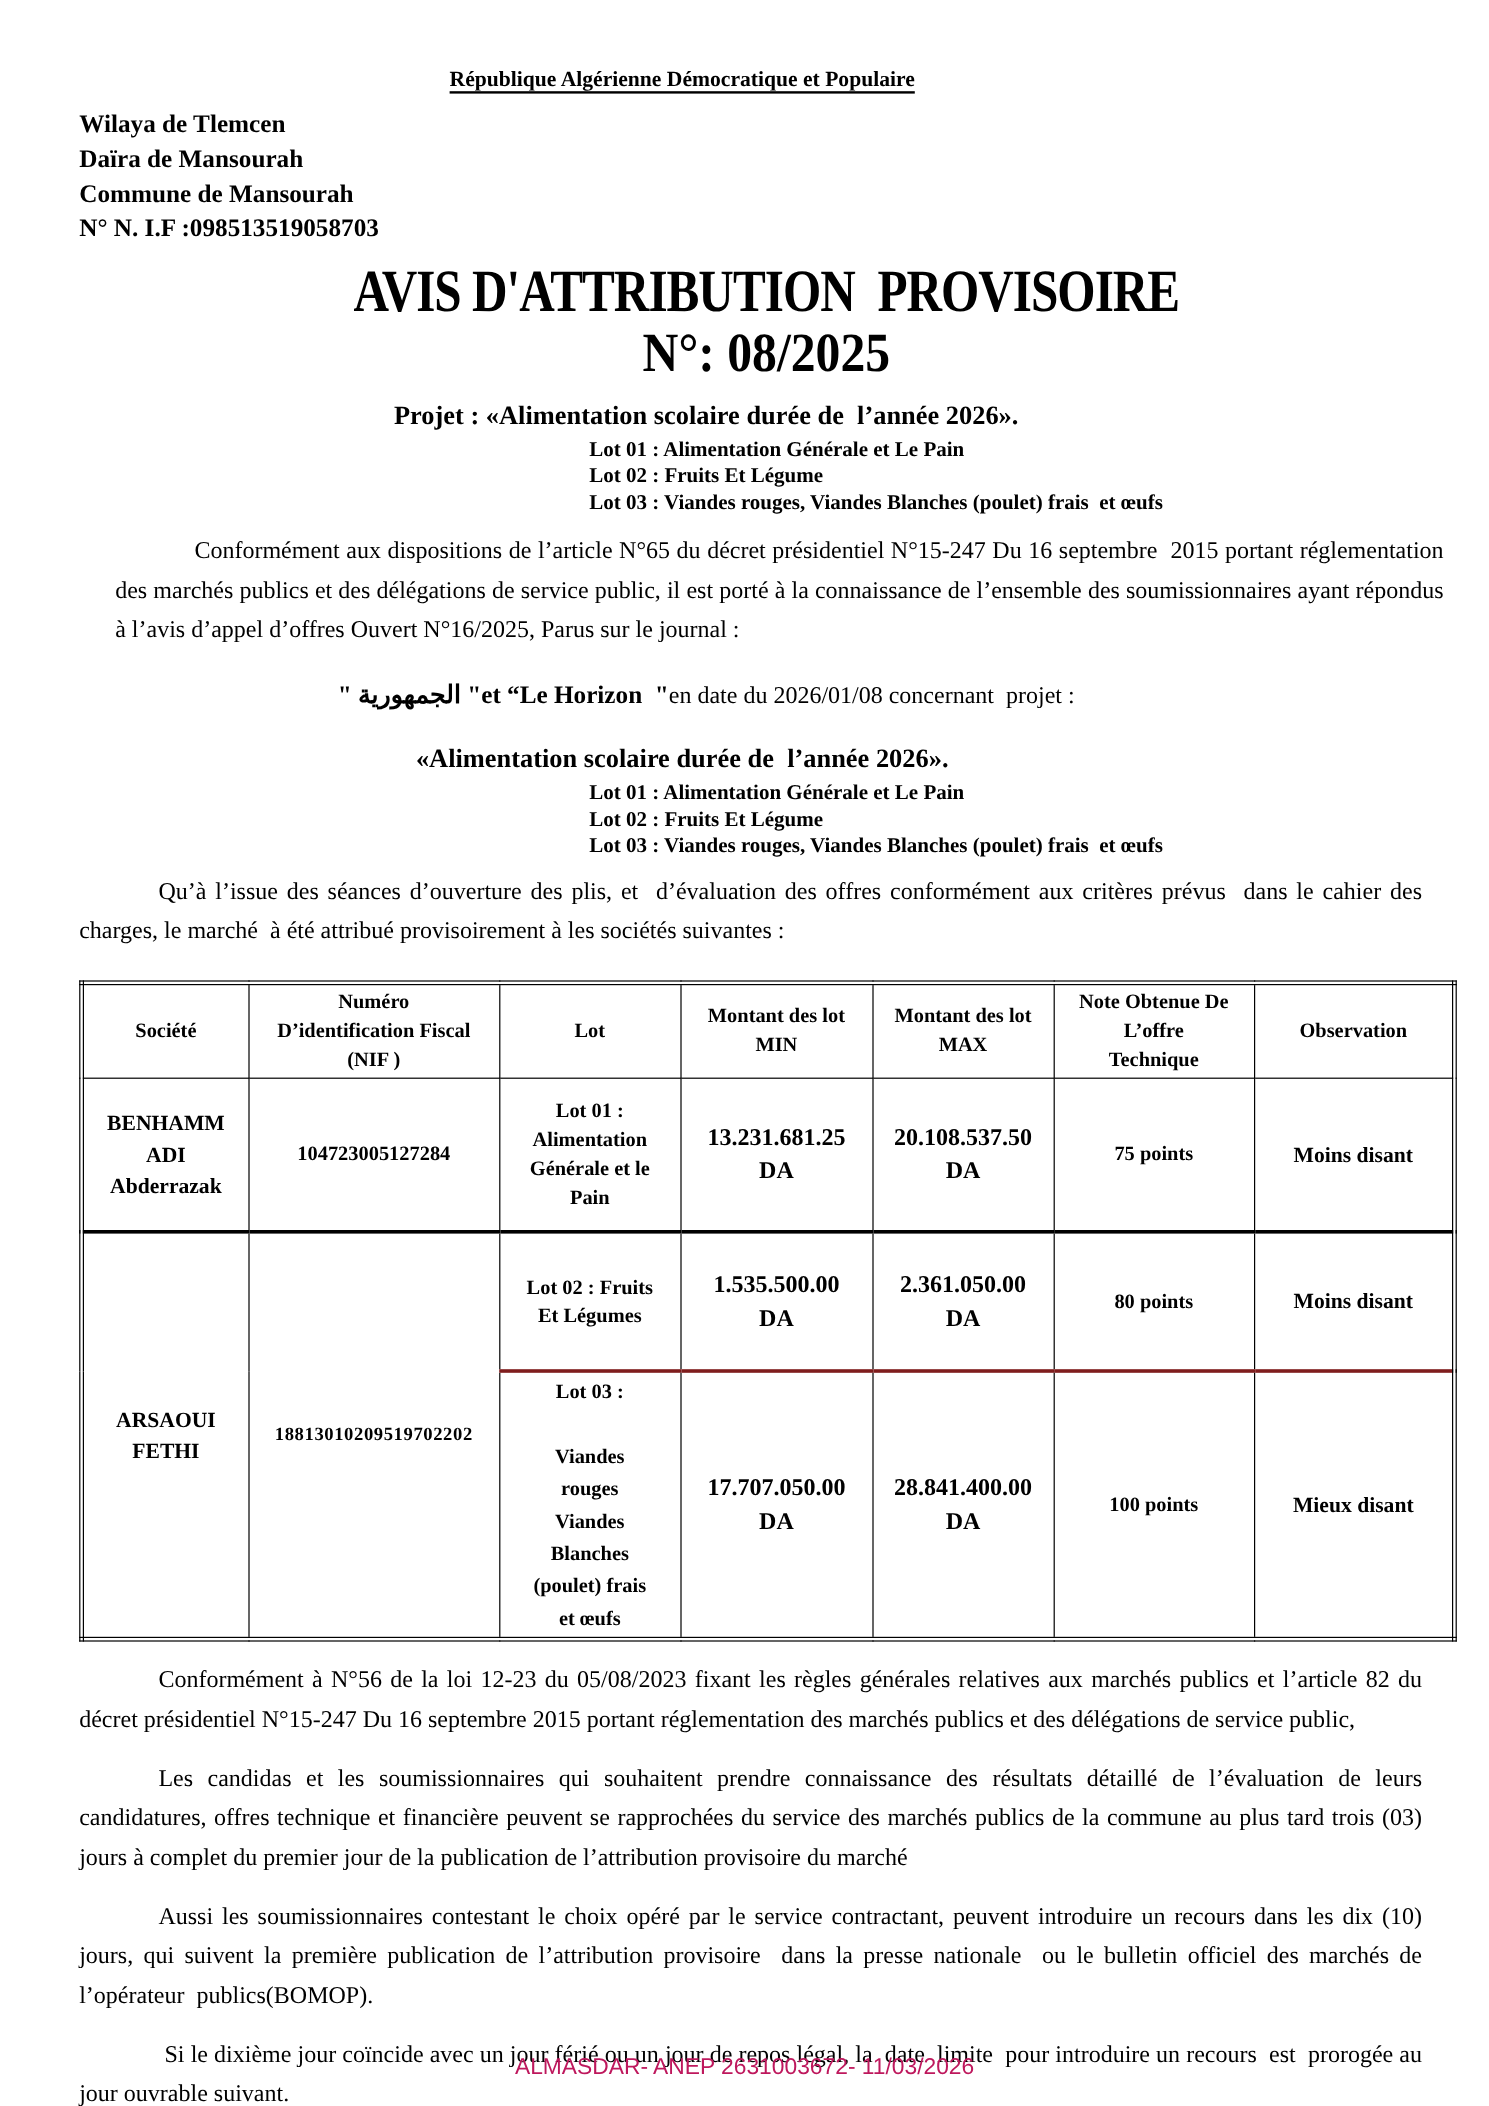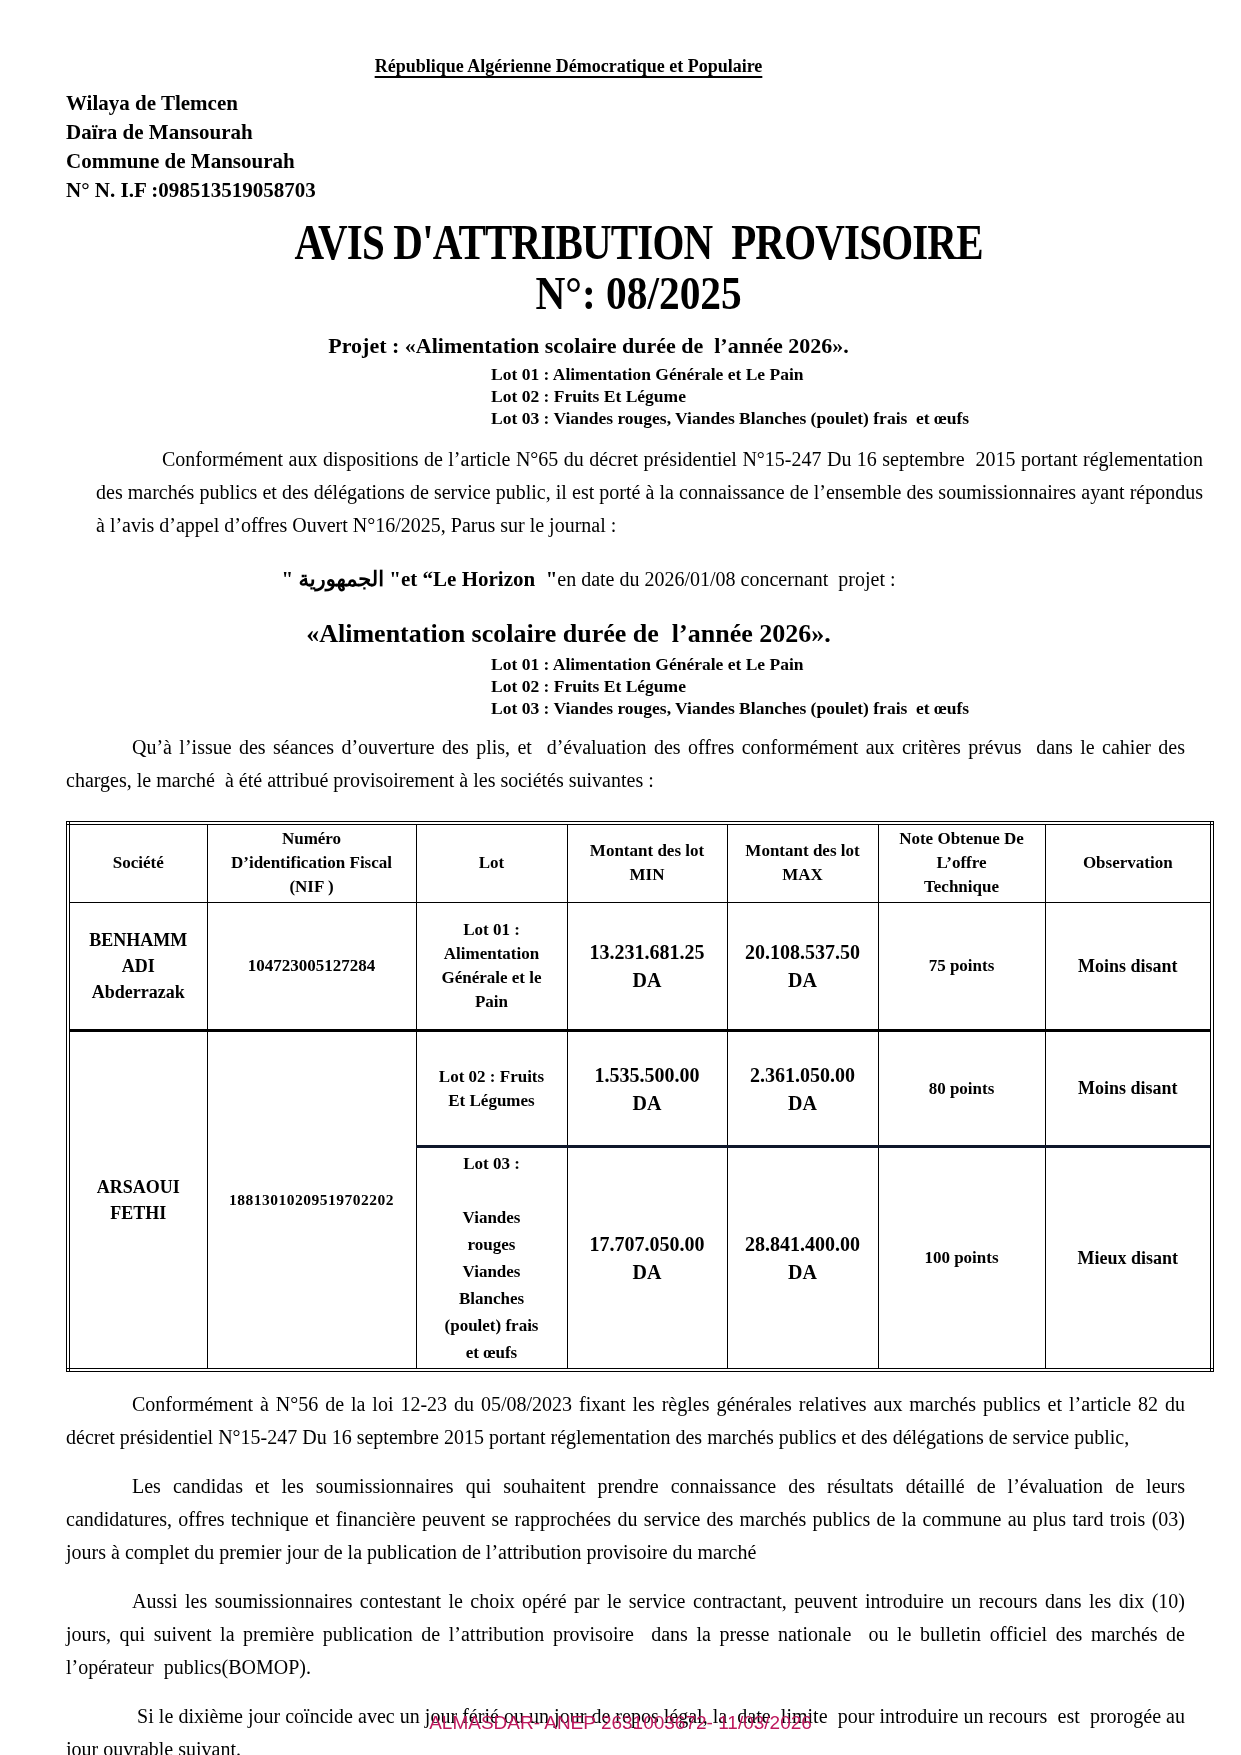--- a/index.html
+++ b/index.html
@@ -37,41 +37,41 @@
   .lots-block { margin-left: 425px; margin-top: 4px; }
   .lots-block .lot-line { font-size: 17.5px; font-weight: bold; line-height: 22px; }
 
   .para {
     font-size: 20px; line-height: 33px; text-align: justify;
     white-space: pre-wrap; margin-right: 26px;
   }
   .intro-p1 { margin-top: 14px; margin-left: 30px; margin-right: 8px; text-indent: 66px; }
   .journal-line { text-align: center; font-size: 20px; margin-top: 2px; margin-right: 120px; white-space: pre-wrap; }
   .journal-bold { font-weight: bold; font-size: 21px; }
-  .project-repeat { text-align: center; font-size: 26px; font-weight: bold; margin-top: 4px; margin-right: 140px; }
+  .project-repeat { text-align: center; font-size: 22px; font-weight: bold; margin-top: 4px; margin-right: 140px; }
   .intro-p2 { margin-top: 12px; text-indent: 66px; }
 
   
   table.award {
     border-collapse: collapse; table-layout: fixed;
     width: 1144px; margin-top: 24px;
     border: 4px double #000;
   }
   table.award th, table.award td {
     border: 1px solid #000; vertical-align: middle; text-align: center;
     white-space: pre-line; font-weight: bold; padding: 2px 4px;
   }
   table.award th { font-size: 17px; line-height: 24px; }
   th.dbl { border-bottom: 5px double #000; }
   tr.hdr { height: 80px; }
   tr.r1 { height: 128px; }
   tr.r2a { height: 116px; }
   tr.r2b { height: 178px; }
   tr.r2a td { border-top: 3px solid #000; }
-  tr.r2b td { border-top: 3px solid #0f172a; }
+  tr.r2b td { border-top: 3px solid #7f1d1d; }
   td.societe { font-size: 18px; line-height: 26px; }
   td.nif { font-size: 17px; }
   td.nif2 { font-size: 15.5px; letter-spacing: 0.5px; font-family: Liberation Serif, serif; }
   td.lot { font-size: 17px; line-height: 24px; }
   td.lot3 { line-height: 27px; }
   td.amount { font-size: 20px; line-height: 28px; }
   td.points { font-size: 17px; }
   td.obs { font-size: 18px; }
 
   .closing { margin-top: 16px; }

